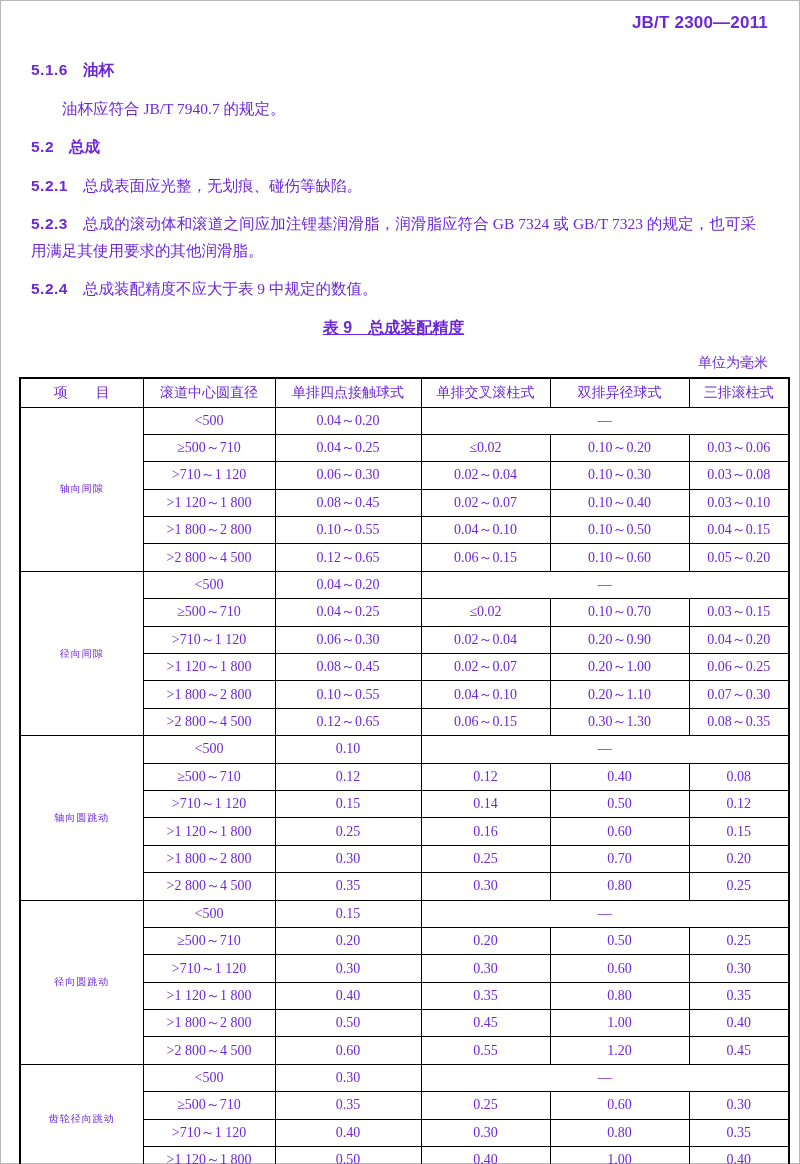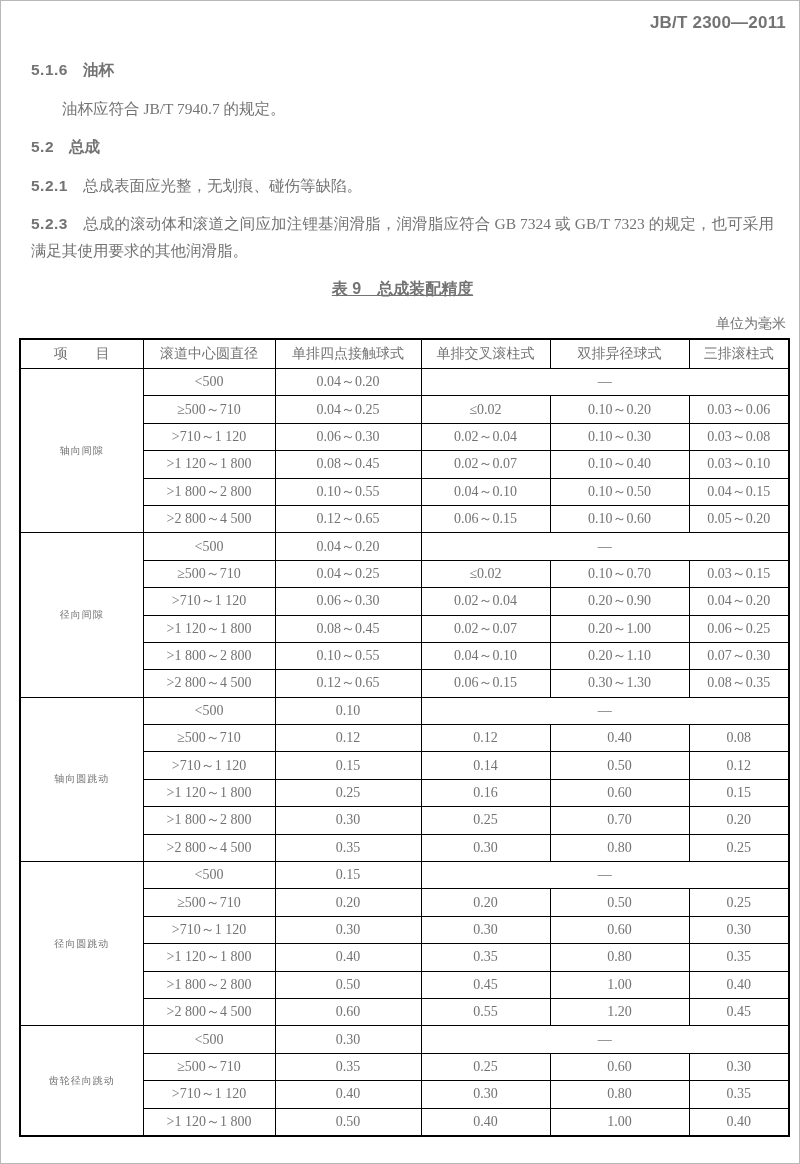--- a/index.html
+++ b/index.html
@@ -3,23 +3,23 @@
 <meta charset="utf-8">
 <style>
   html,body { margin:0; padding:0; background:#e9e9e9; }
   .page {
     position:relative;
     width:800px; height:1164px;
     margin:0 auto;
     background:#ffffff;
     box-sizing:border-box;
     border:1px solid #b8b8b8;
-    padding:10px 13px 0 18px;
+    padding:10px 31px 0 18px;
     font-family:"Liberation Serif","DejaVu Serif",serif;
-    color:#737373;
+    color:#6d28d9;
   }
   .page-header {
     text-align:right;
     height:22px;
     margin-top:2px;
   }
   .std-num {
     font-family:"Liberation Sans","DejaVu Sans",sans-serif;
     font-weight:bold;
     font-size:17px;
@@ -108,20 +108,23 @@
       <span>油杯应符合 JB/T 7940.7 的规定。</span>
     </p>
     <p class="para heading">
       <span class="cnum">5.2</span><span>总成</span>
     </p>
     <p class="para">
       <span class="cnum">5.2.1</span><span>总成表面应光整，无划痕、碰伤等缺陷。</span>
     </p>
     <p class="para">
       <span class="cnum">5.2.3</span><span>总成的滚动体和滚道之间应加注锂基润滑脂，润滑脂应符合 GB 7324 或 GB/T 7323 的规定，也可采用满足其使用要求的其他润滑脂。</span>
+    </p>
+    <p class="para">
+      <span class="cnum">5.2.4</span><span>总成装配精度不应大于表 9 中规定的数值。</span>
     </p>
   </div>
 
   <div class="table-title">表 9　总成装配精度</div>
   <div class="unit-note">单位为毫米</div>
 
   <table class="spec-table">
     <colgroup>
       <col class="c0">
         <col class="c1">

